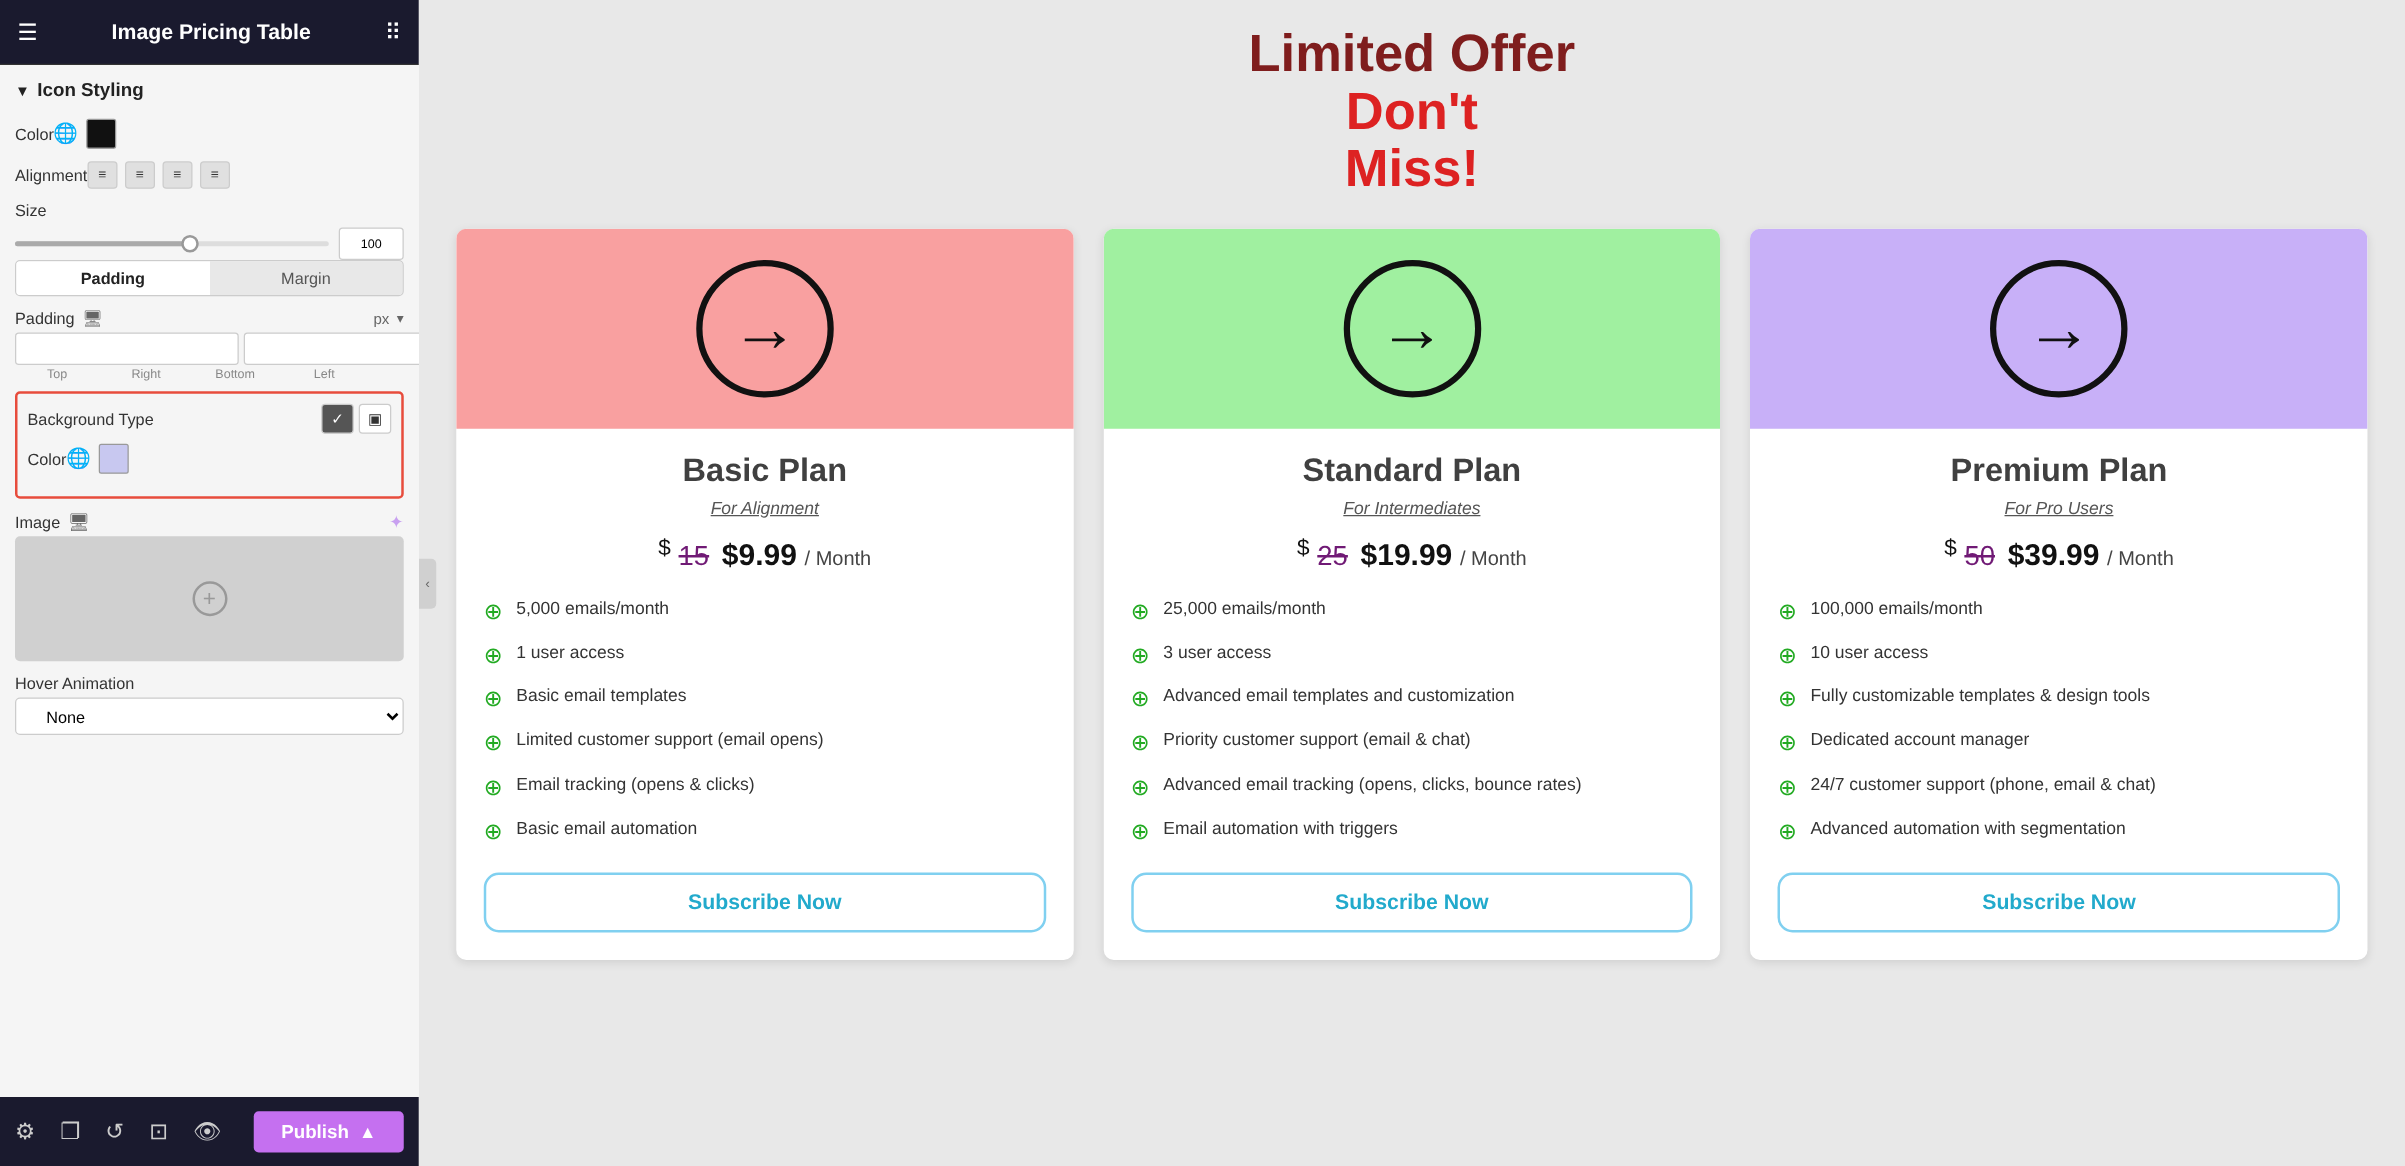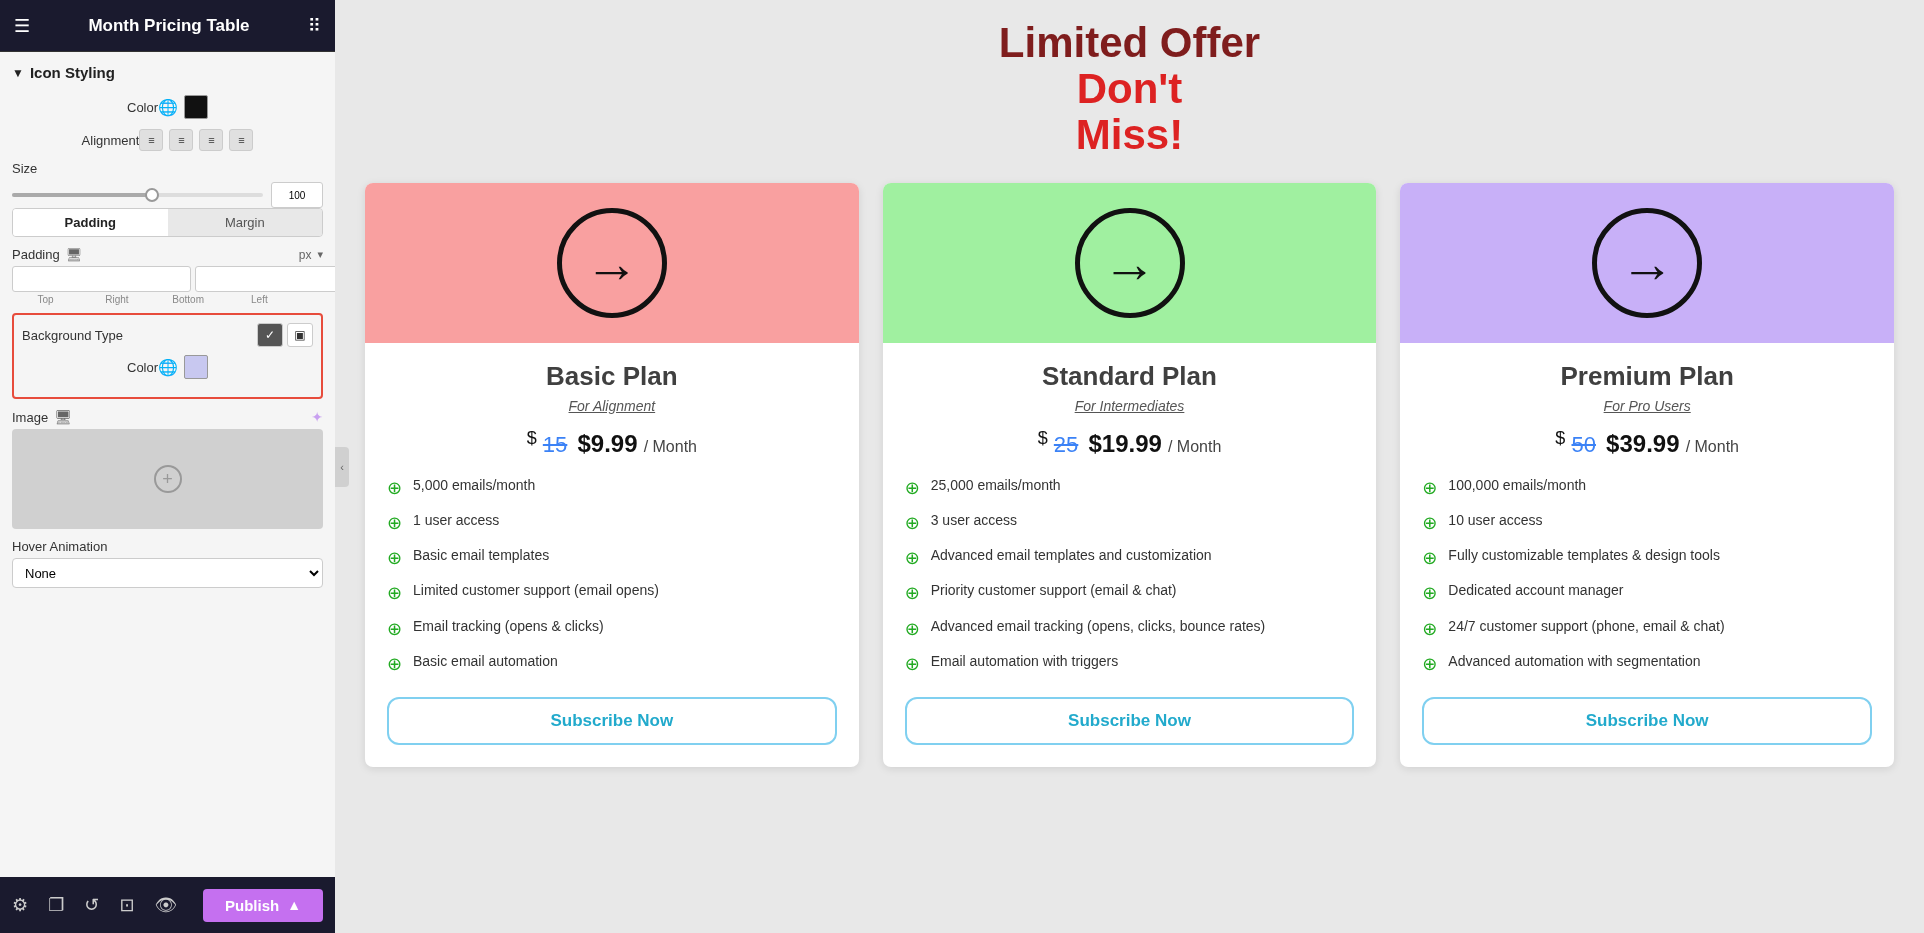--- a/index.html
+++ b/index.html
@@ -49,21 +49,21 @@
       display: flex;
       align-items: center;
       gap: 6px;
       color: #222;
     }
     .section-header .arrow { font-size: 12px; }
 
     .field-row {
       display: flex;
       align-items: center;
-      justify-content: center;
+      justify-content: flex-start;
       margin-bottom: 10px;
     }
     .field-label {
       font-size: 13px;
       color: #333;
       font-weight: 500;
     }
     .field-controls {
       display: flex;
       align-items: center;
@@ -249,21 +249,21 @@
     .hover-anim-label {
       font-size: 13px; color: #333; margin-bottom: 4px;
     }
     .hover-anim-select {
       width: 100%;
       height: 30px;
       border: 1px solid #ccc;
       border-radius: 4px;
       background: #fff;
       font-size: 13px;
-      padding: 0 8px;
+      padding: 0 20px;
     }
 
     
     .sidebar-footer {
       height: 56px;
       background: #1a1a2e;
       display: flex;
       align-items: center;
       justify-content: space-between;
       padding: 0 12px;
@@ -390,21 +390,21 @@
       text-align: center;
       font-size: 22px;
       margin-bottom: 18px;
       color: #111;
     }
     .price-currency {
       font-size: 18px;
       vertical-align: super;
     }
     .price-old {
-      color: #3b82f6;
+      color: #701a75;
       text-decoration: line-through;
       font-size: 22px;
       margin-right: 4px;
     }
     .price-new {
       font-size: 24px;
       font-weight: 700;
     }
     .price-period {
       font-size: 16px;
@@ -444,21 +444,21 @@
       font-weight: 600;
       cursor: pointer;
     }
   </style>
 </head>
 <body>
 
 <div class="sidebar">
   <div class="sidebar-header">
     <span class="hamburger-icon">☰</span>
-    <span class="title">Month Pricing Table</span>
+    <span class="title">Image Pricing Table</span>
     <span class="grid-icon">⠿</span>
   </div>
 
   <div class="sidebar-content">
 
     <div class="section-header">
       <span class="arrow">▼</span>
       <span>Icon Styling</span>
     </div>
 

